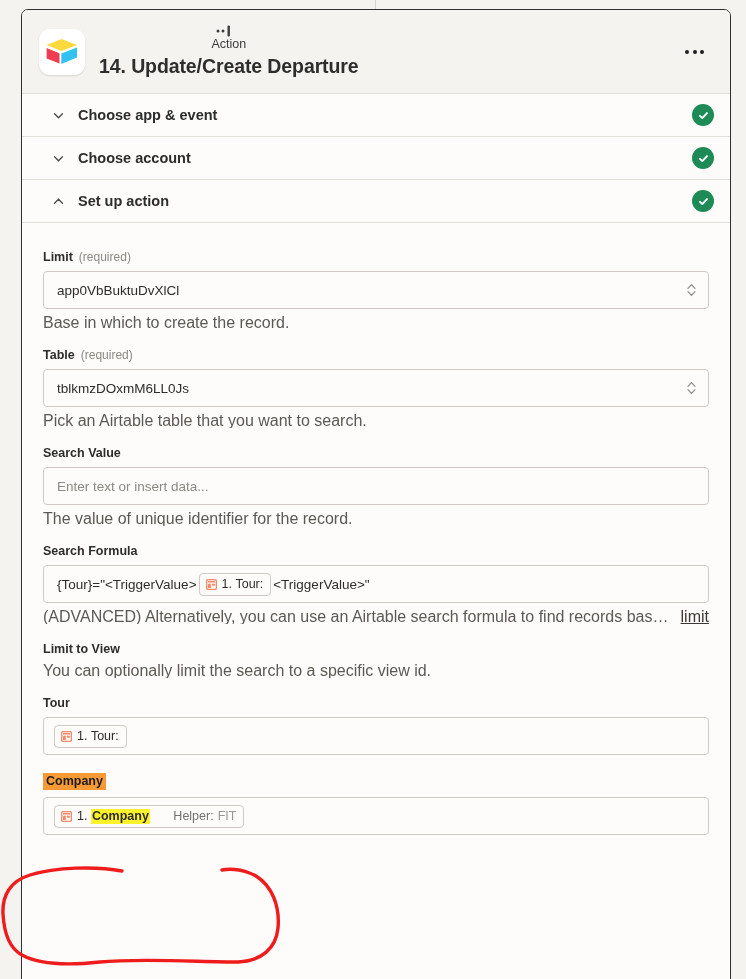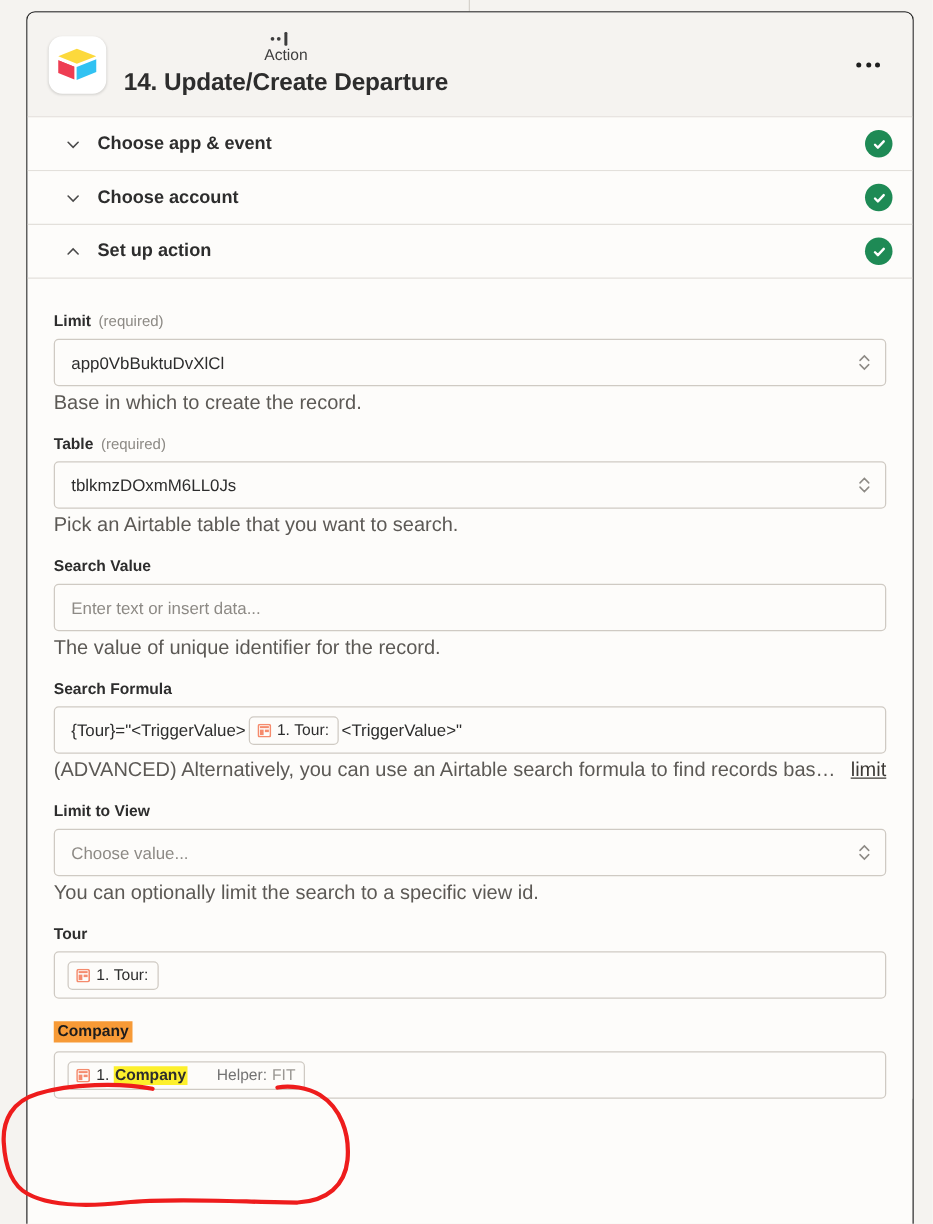--- a/index.html
+++ b/index.html
@@ -304,29 +304,20 @@
         <div class="hint">
           <span class="txt">(ADVANCED) Alternatively, you can use an Airtable search formula to find records based on advanced conditions and...</span>
           <span class="more">limit</span>
         </div>
       </div>
 
       <div class="field">
         <div class="field-label">
           <span>Limit to View</span>
         </div>
-        <div class="control">
-          <span class="placeholder">Choose value...</span>
-          <span class="stepper">
-            <svg width="11" height="17" viewBox="0 0 11 17">
-              <path d="M2 6.8 L5.5 3.2 L9 6.8" stroke="#8d8a85" stroke-width="1.2" fill="none" stroke-linecap="round"></path>
-              <path d="M2 10.2 L5.5 13.8 L9 10.2" stroke="#8d8a85" stroke-width="1.2" fill="none" stroke-linecap="round"></path>
-            </svg>
-          </span>
-        </div>
         <div class="hint">
           <span class="txt">You can optionally limit the search to a specific view id.</span>
         </div>
       </div>
 
       <div class="field">
         <div class="field-label">
           <span>Tour</span>
         </div>
         <div class="control pill-field">

